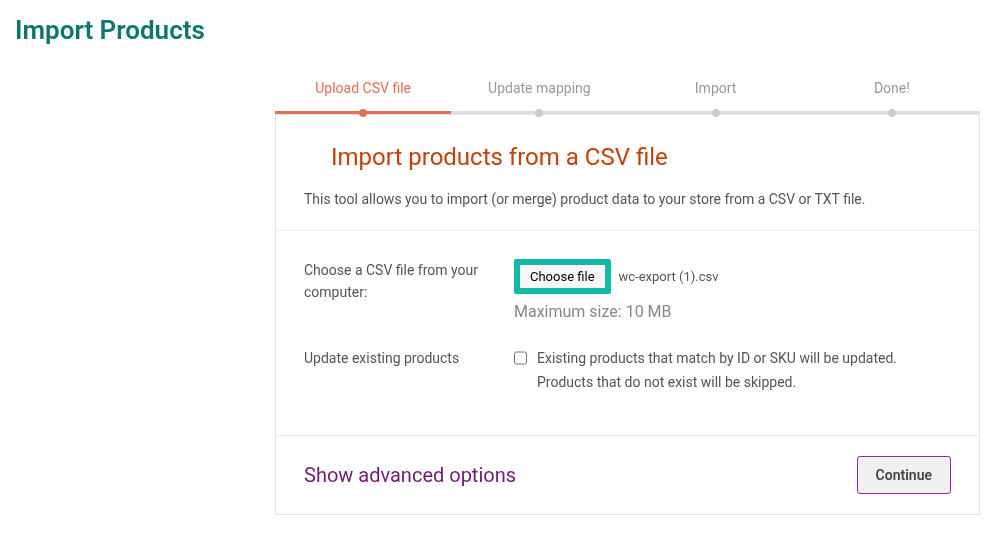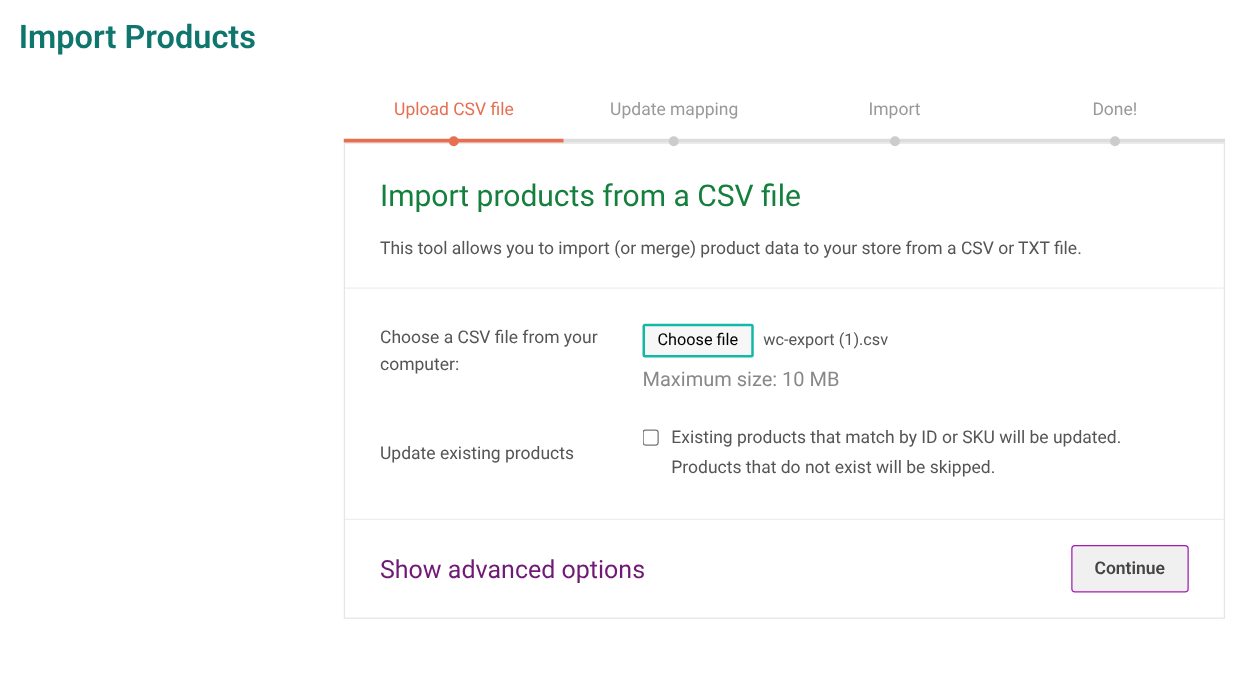--- a/index.html
+++ b/index.html
@@ -68,59 +68,59 @@
       border: 1px solid #e5e5e5;
       background: #fff;
       margin-top: 0;
     }
     .card-header {
       padding: 28px 28px 20px 28px;
     }
     .card-title {
       font-size: 24px;
       font-weight: 400;
-      color: #15803d;
+      color: #c2410c;
       margin-bottom: 18px;
+      margin-left: 27px;
     }
     .card-description {
       font-size: 14px;
       color: #555;
       line-height: 1.5;
     }
     .card-body {
       border-top: 1px solid #eee;
       padding: 28px;
     }
     .form-row {
       display: flex;
       margin-bottom: 26px;
     }
     .form-row:last-child {
-      margin-bottom: 0;
-      align-items: center;
+      margin-bottom: 12px;
     }
     .form-label {
       flex: 0 0 210px;
       font-size: 14px;
       color: #555;
       line-height: 1.6;
     }
     .form-control {
       flex: 1;
       font-size: 14px;
       color: #555;
     }
     .file-picker {
       display: inline-flex;
       align-items: center;
       margin-bottom: 8px;
     }
     .choose-file-btn {
       background: #f7f7f7;
-      border: 2px solid #14b8a6;
+      border: 6px solid #14b8a6;
       padding: 4px 10px;
       font-size: 13px;
       cursor: pointer;
       font-family: inherit;
       border-radius: 2px;
     }
     .file-name {
       margin-left: 8px;
       font-size: 13px;
       color: #555;

